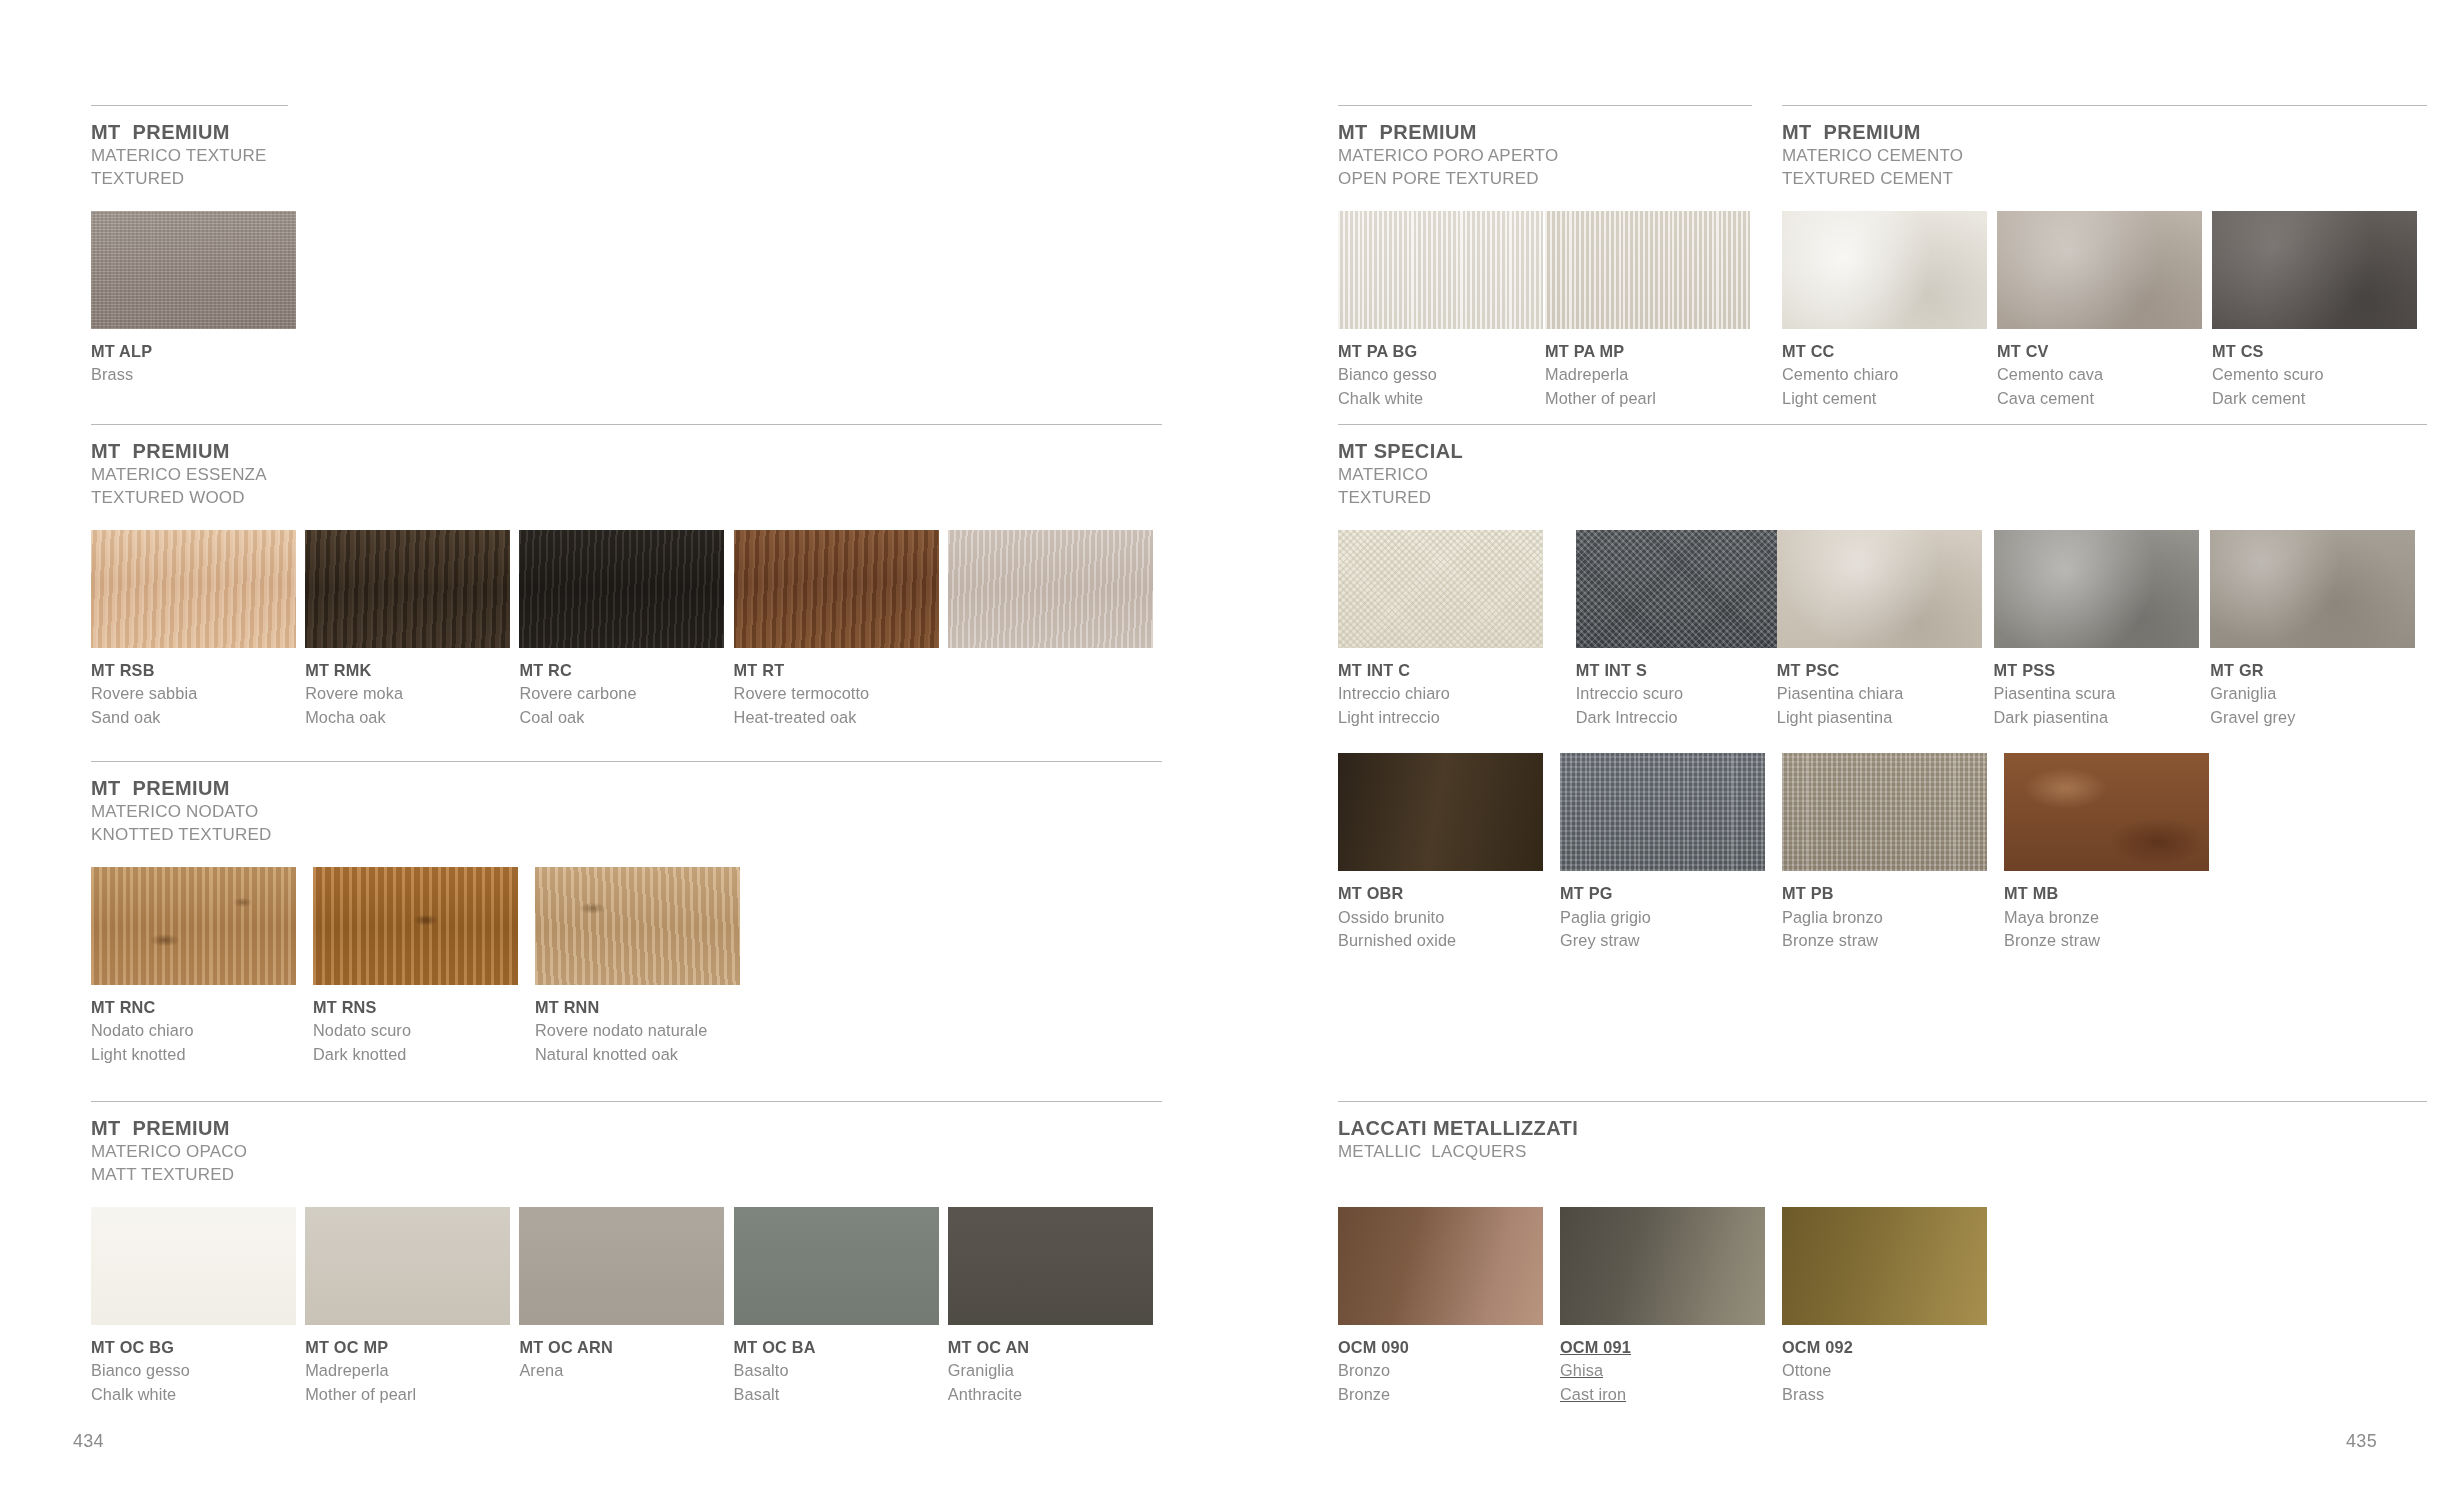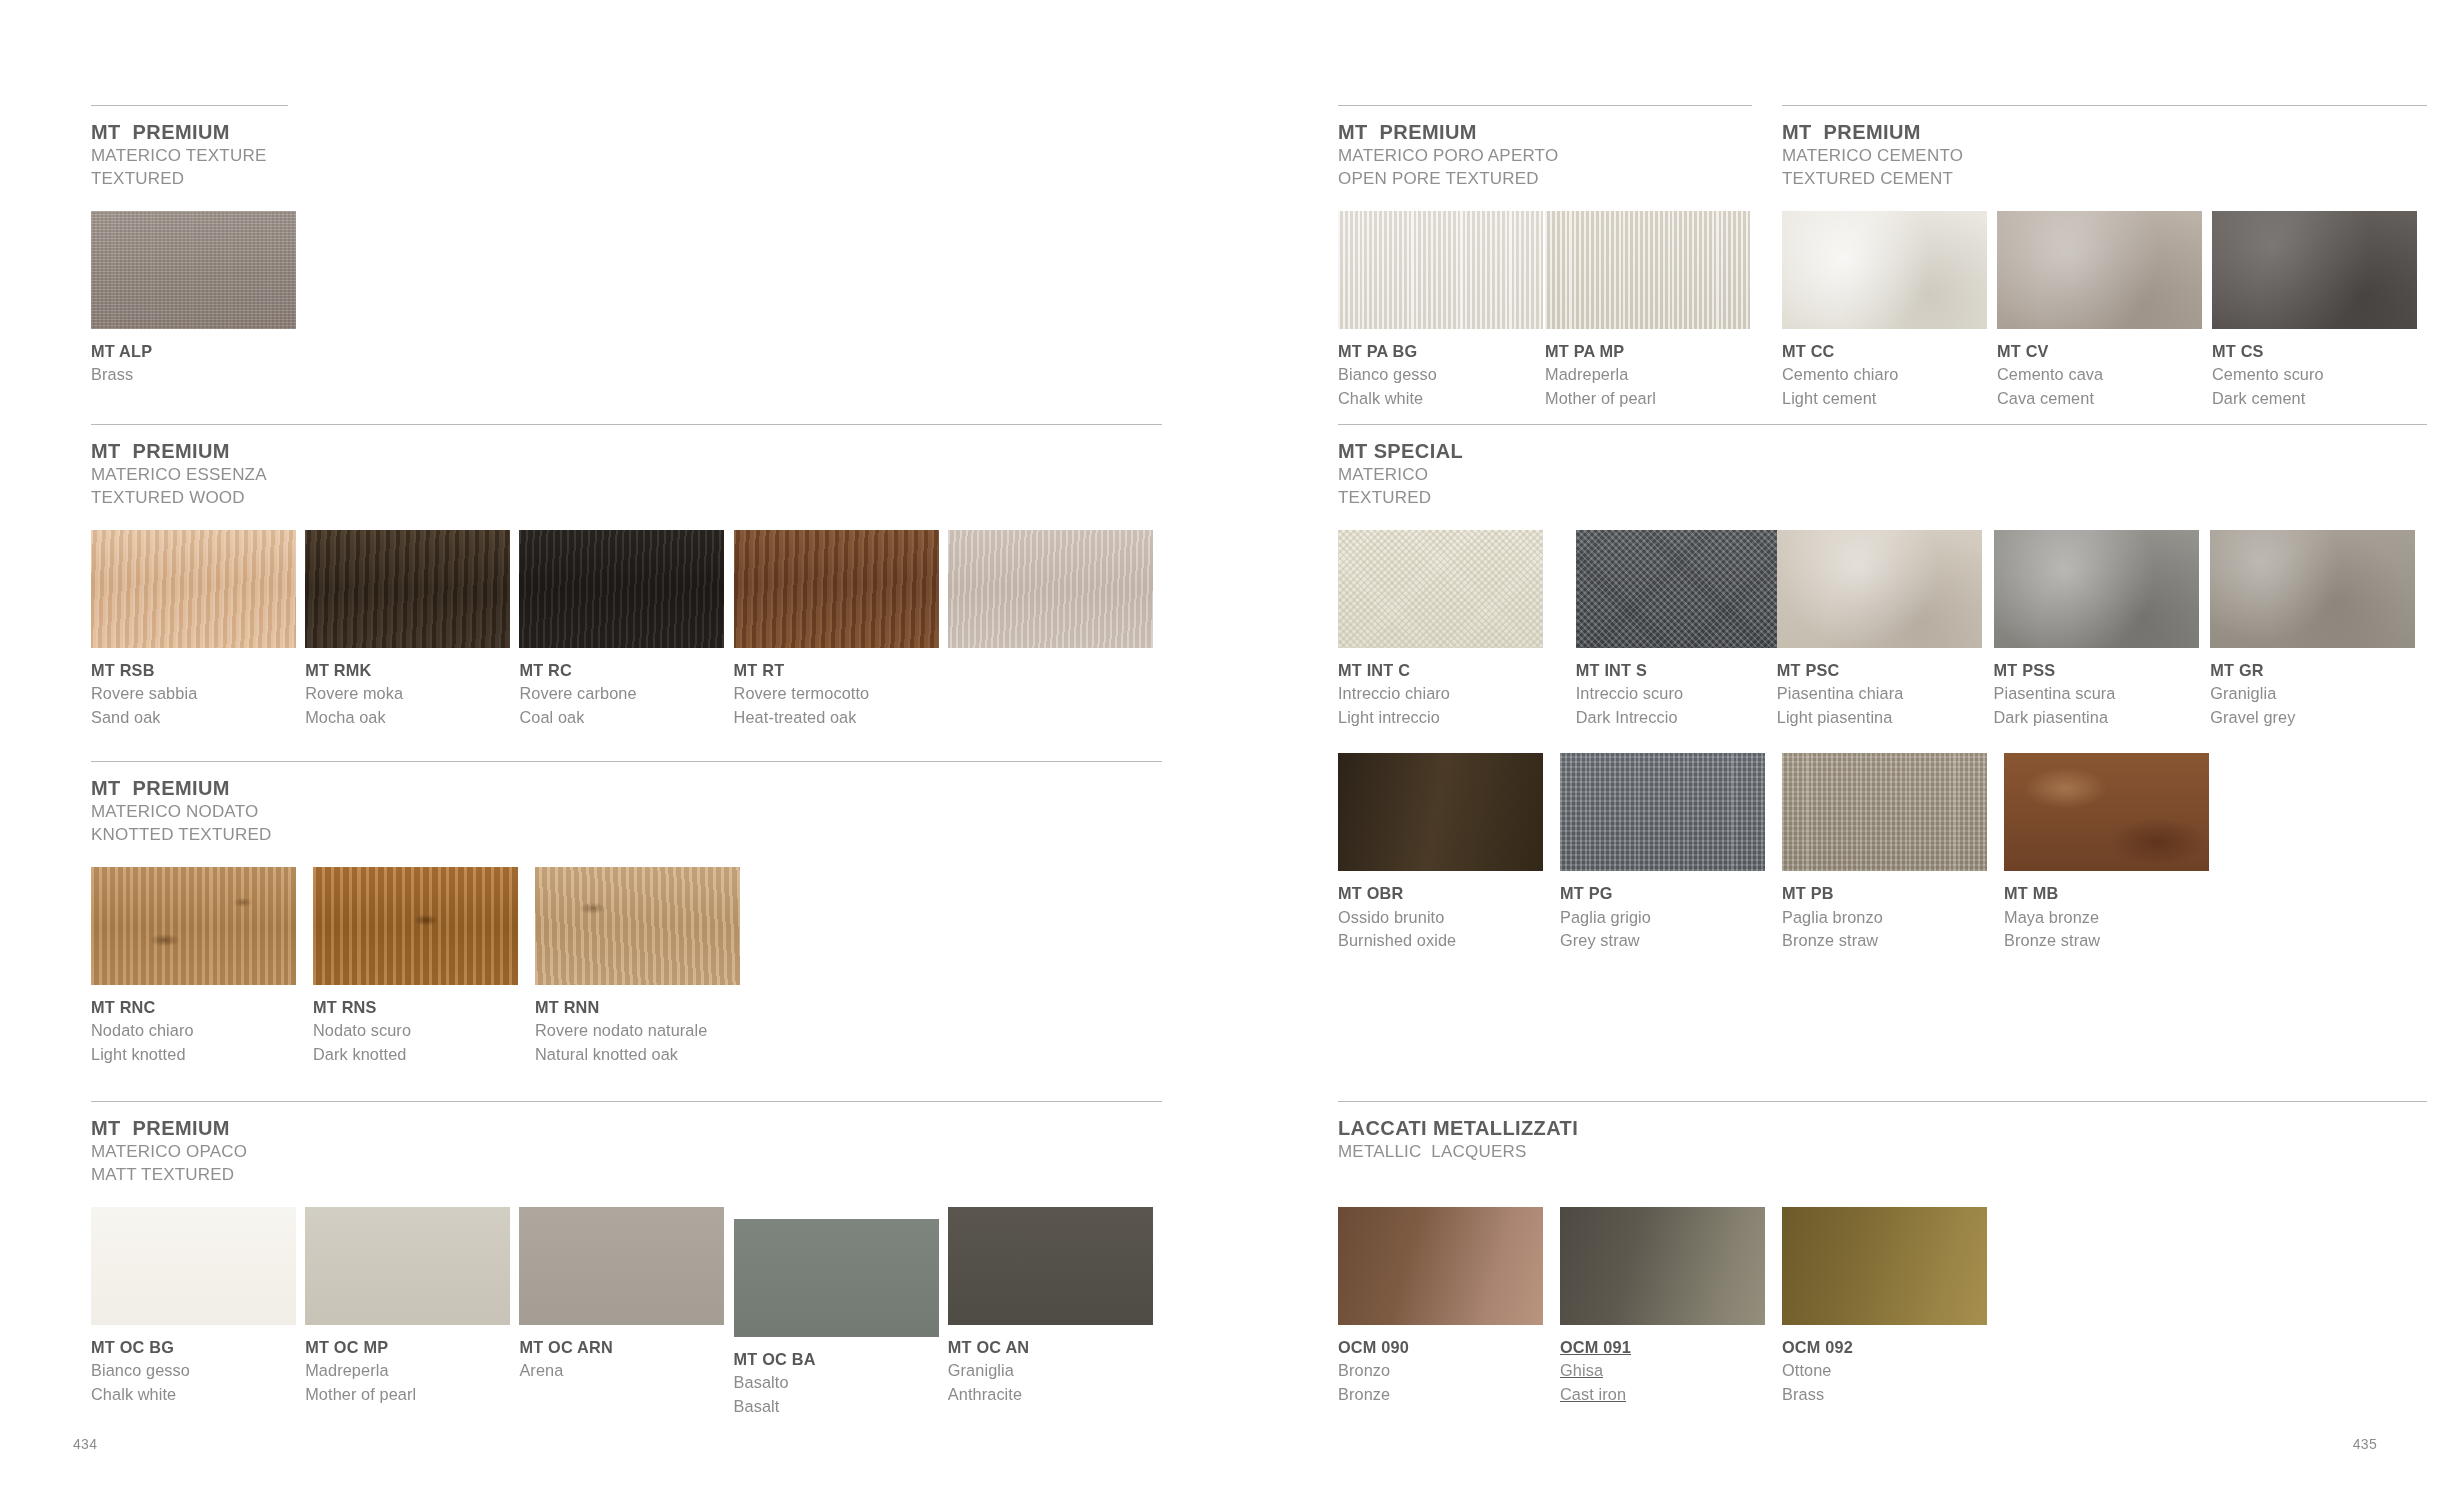--- a/index.html
+++ b/index.html
@@ -38,21 +38,21 @@
   .lbl{margin-top:10.8px;}
   .lbl .code{
     font-size:16.3px;font-weight:bold;color:#585858;
     line-height:1.45;letter-spacing:0.2px;white-space:nowrap;
   }
   .lbl .it,.lbl .en{
     font-size:16.3px;font-weight:normal;color:#8b8b8b;
     line-height:1.45;letter-spacing:0.1px;white-space:nowrap;
   }
   .folio{
-    position:absolute;bottom:41px;font-size:14px;color:#8b8b8b;letter-spacing:0.3px;
+    position:absolute;bottom:41px;font-size:18px;color:#8b8b8b;letter-spacing:0.3px;
   }
 </style>
 </head>
 <body>
 
 <div class="spread">
 
   <div class="page page-left">
 
     <div class="section" style="left:91px;top:105px;width:197px;">
@@ -215,21 +215,21 @@
         </div>
 
         <div class="cell" style="width:222px;">
           <span class="chip" style="background:linear-gradient(180deg,#ada79e 0%,#a39d93 100%);"></span>
           <div class="lbl">
             <div class="code">MT OC ARN</div>
             <div class="it">Arena</div>
           </div>
         </div>
 
-        <div class="cell" style="width:222px;margin-top:12px;">
+        <div class="cell" style="width:222px;">
           <span class="chip" style="background:linear-gradient(180deg,#7e857e 0%,#737a73 100%);"></span>
           <div class="lbl">
             <div class="code">MT OC BA</div>
             <div class="it">Basalto</div>
             <div class="en">Basalt</div>
           </div>
         </div>
 
         <div class="cell" style="width:222px;">
           <span class="chip" style="background:linear-gradient(180deg,#5a564f 0%,#4f4b45 100%);"></span>

